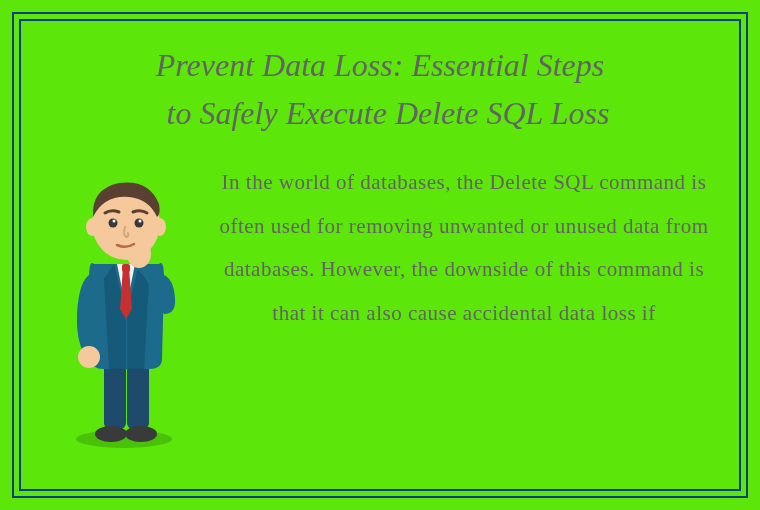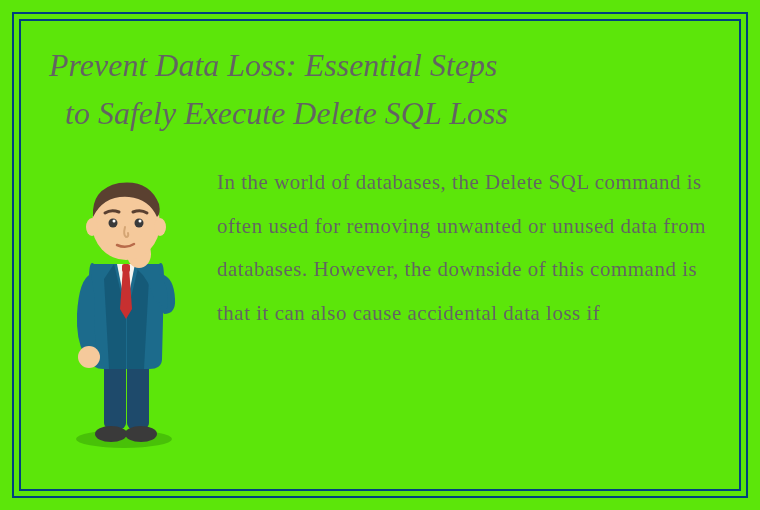--- a/index.html
+++ b/index.html
@@ -20,20 +20,21 @@
     border: 2px solid #004080;
     padding: 5px;
   }
   .inner-border {
     width: 100%;
     height: 100%;
     border: 2px solid #004080;
     padding: 20px 28px 17px 28px;
     position: relative;
     overflow: hidden;
+    text-align: center;
   }
   .heading {
     font-family: 'Brush Script MT', 'Segoe Script', cursive;
     font-style: italic;
     color: #636362;
     font-size: 32px;
     line-height: 1.5;
     margin-bottom: 22px;
     font-weight: 500;
   }

